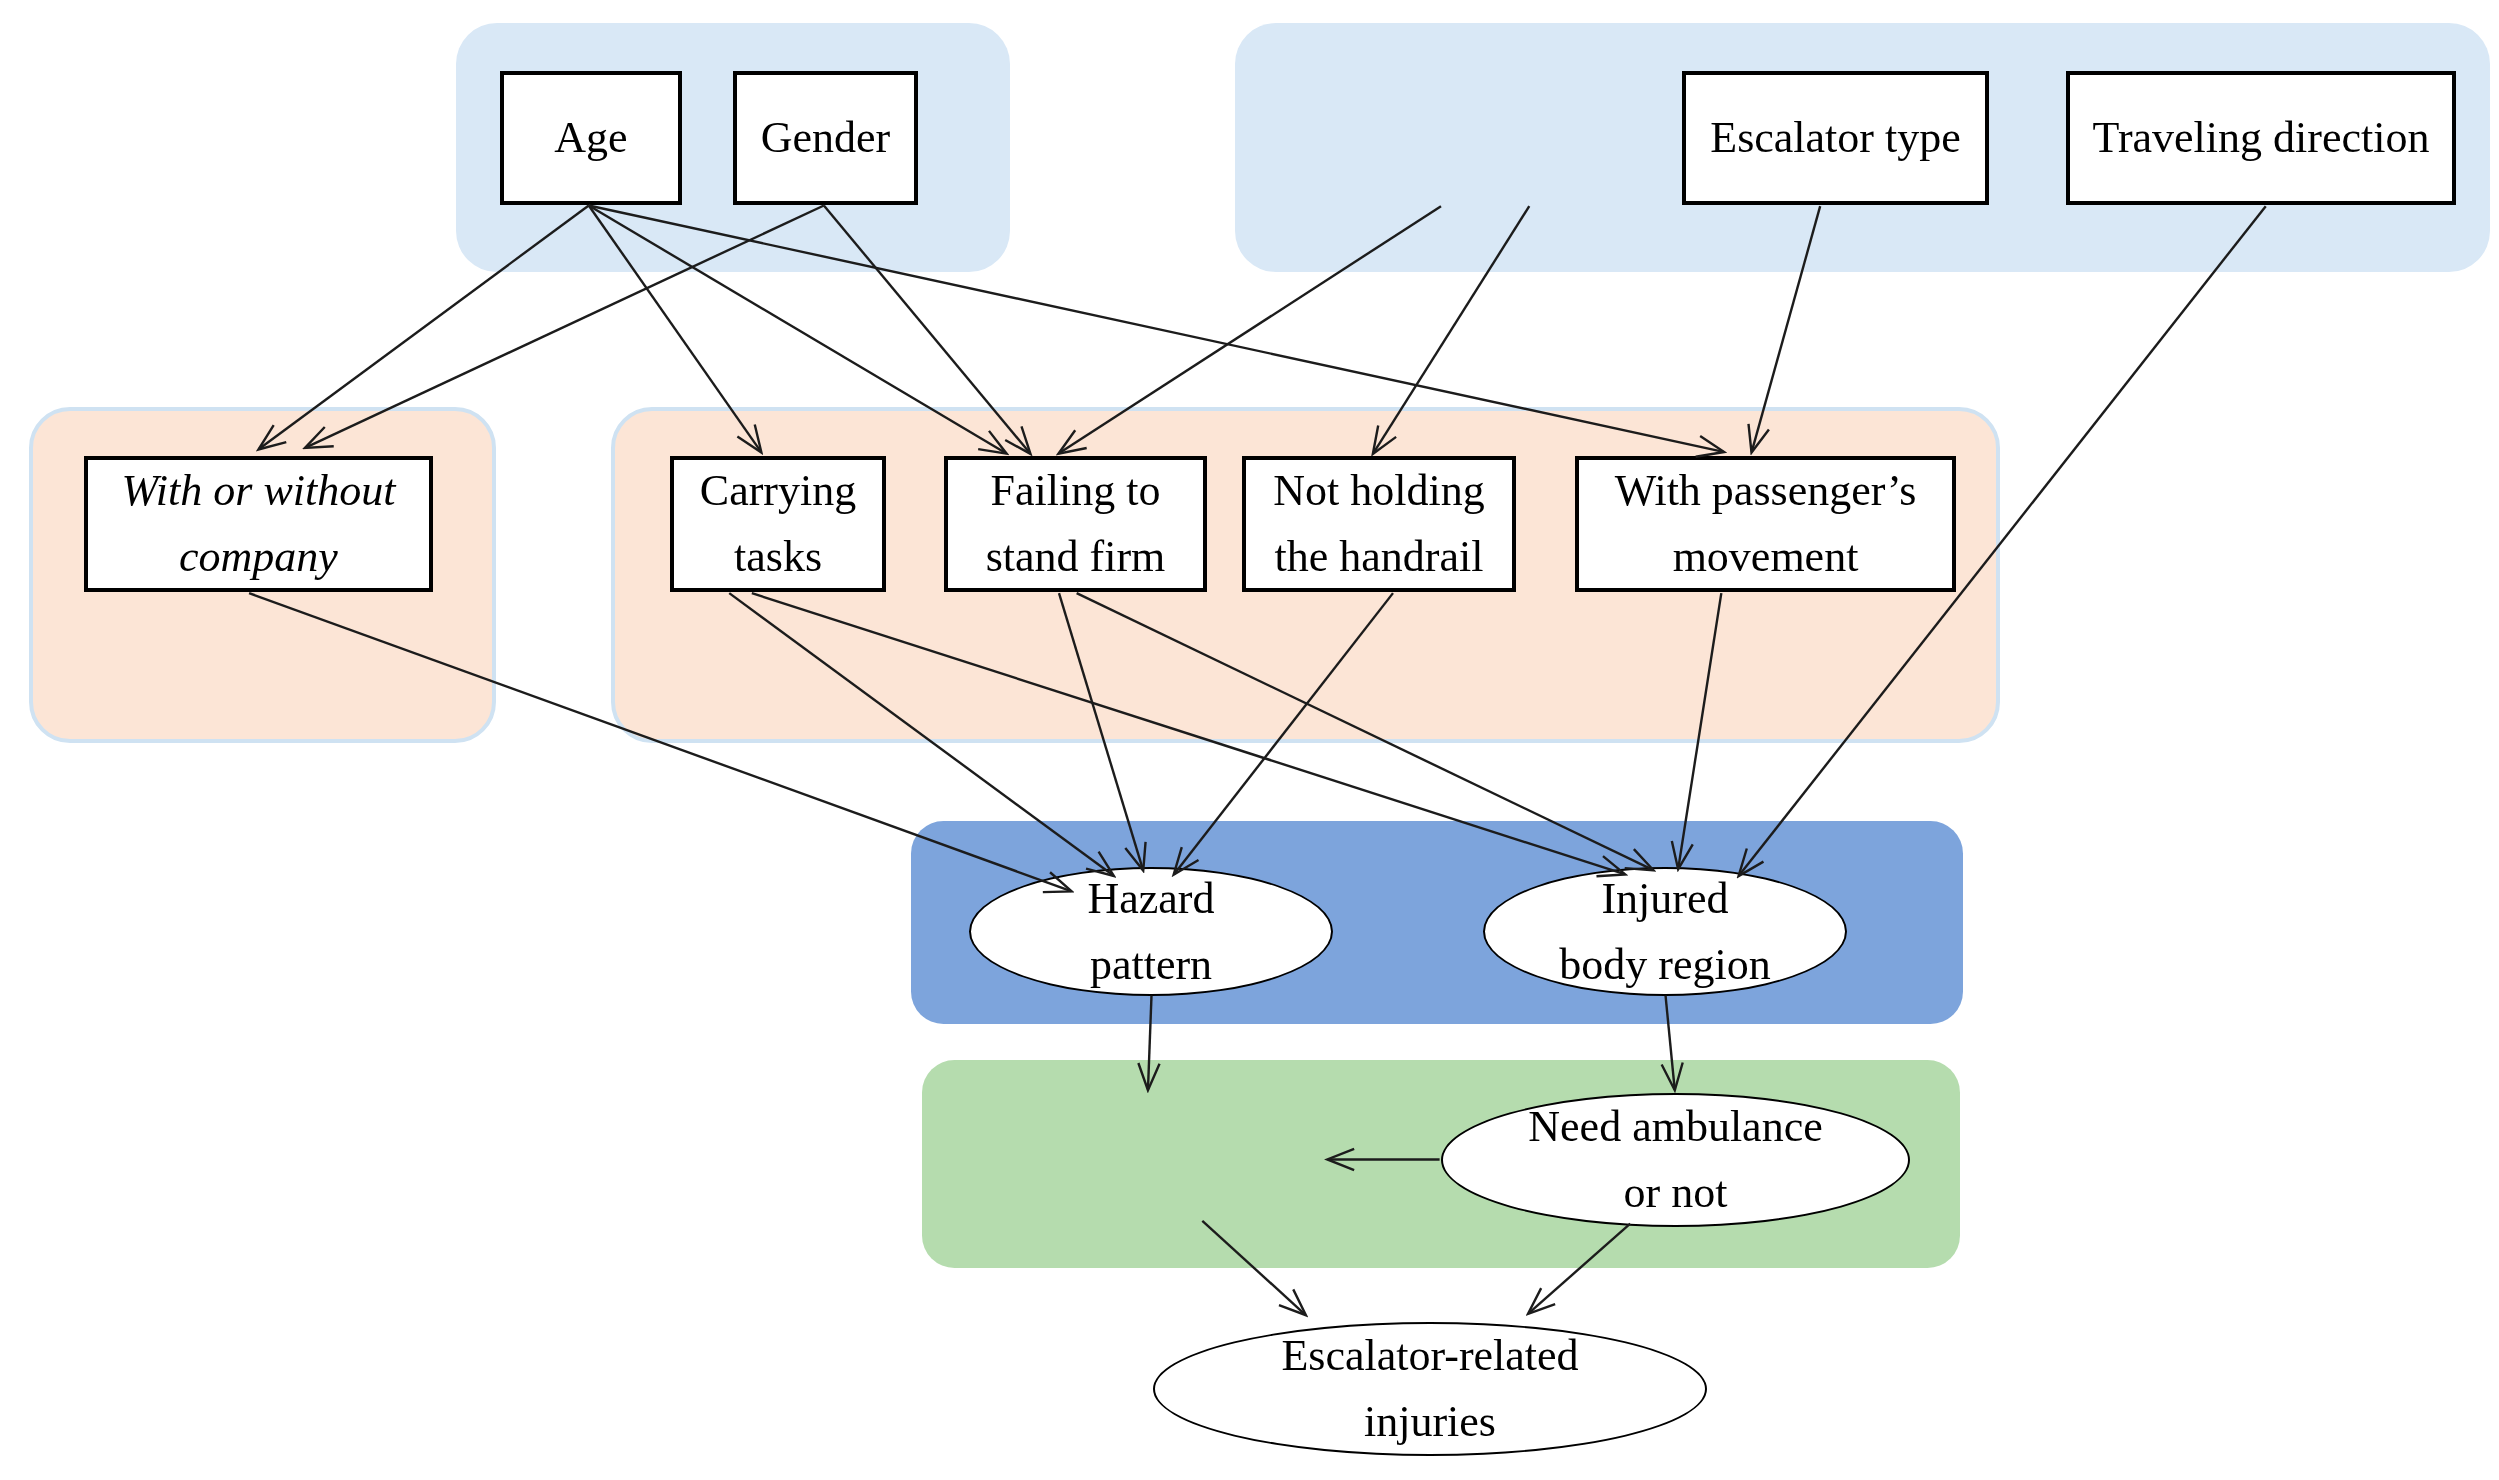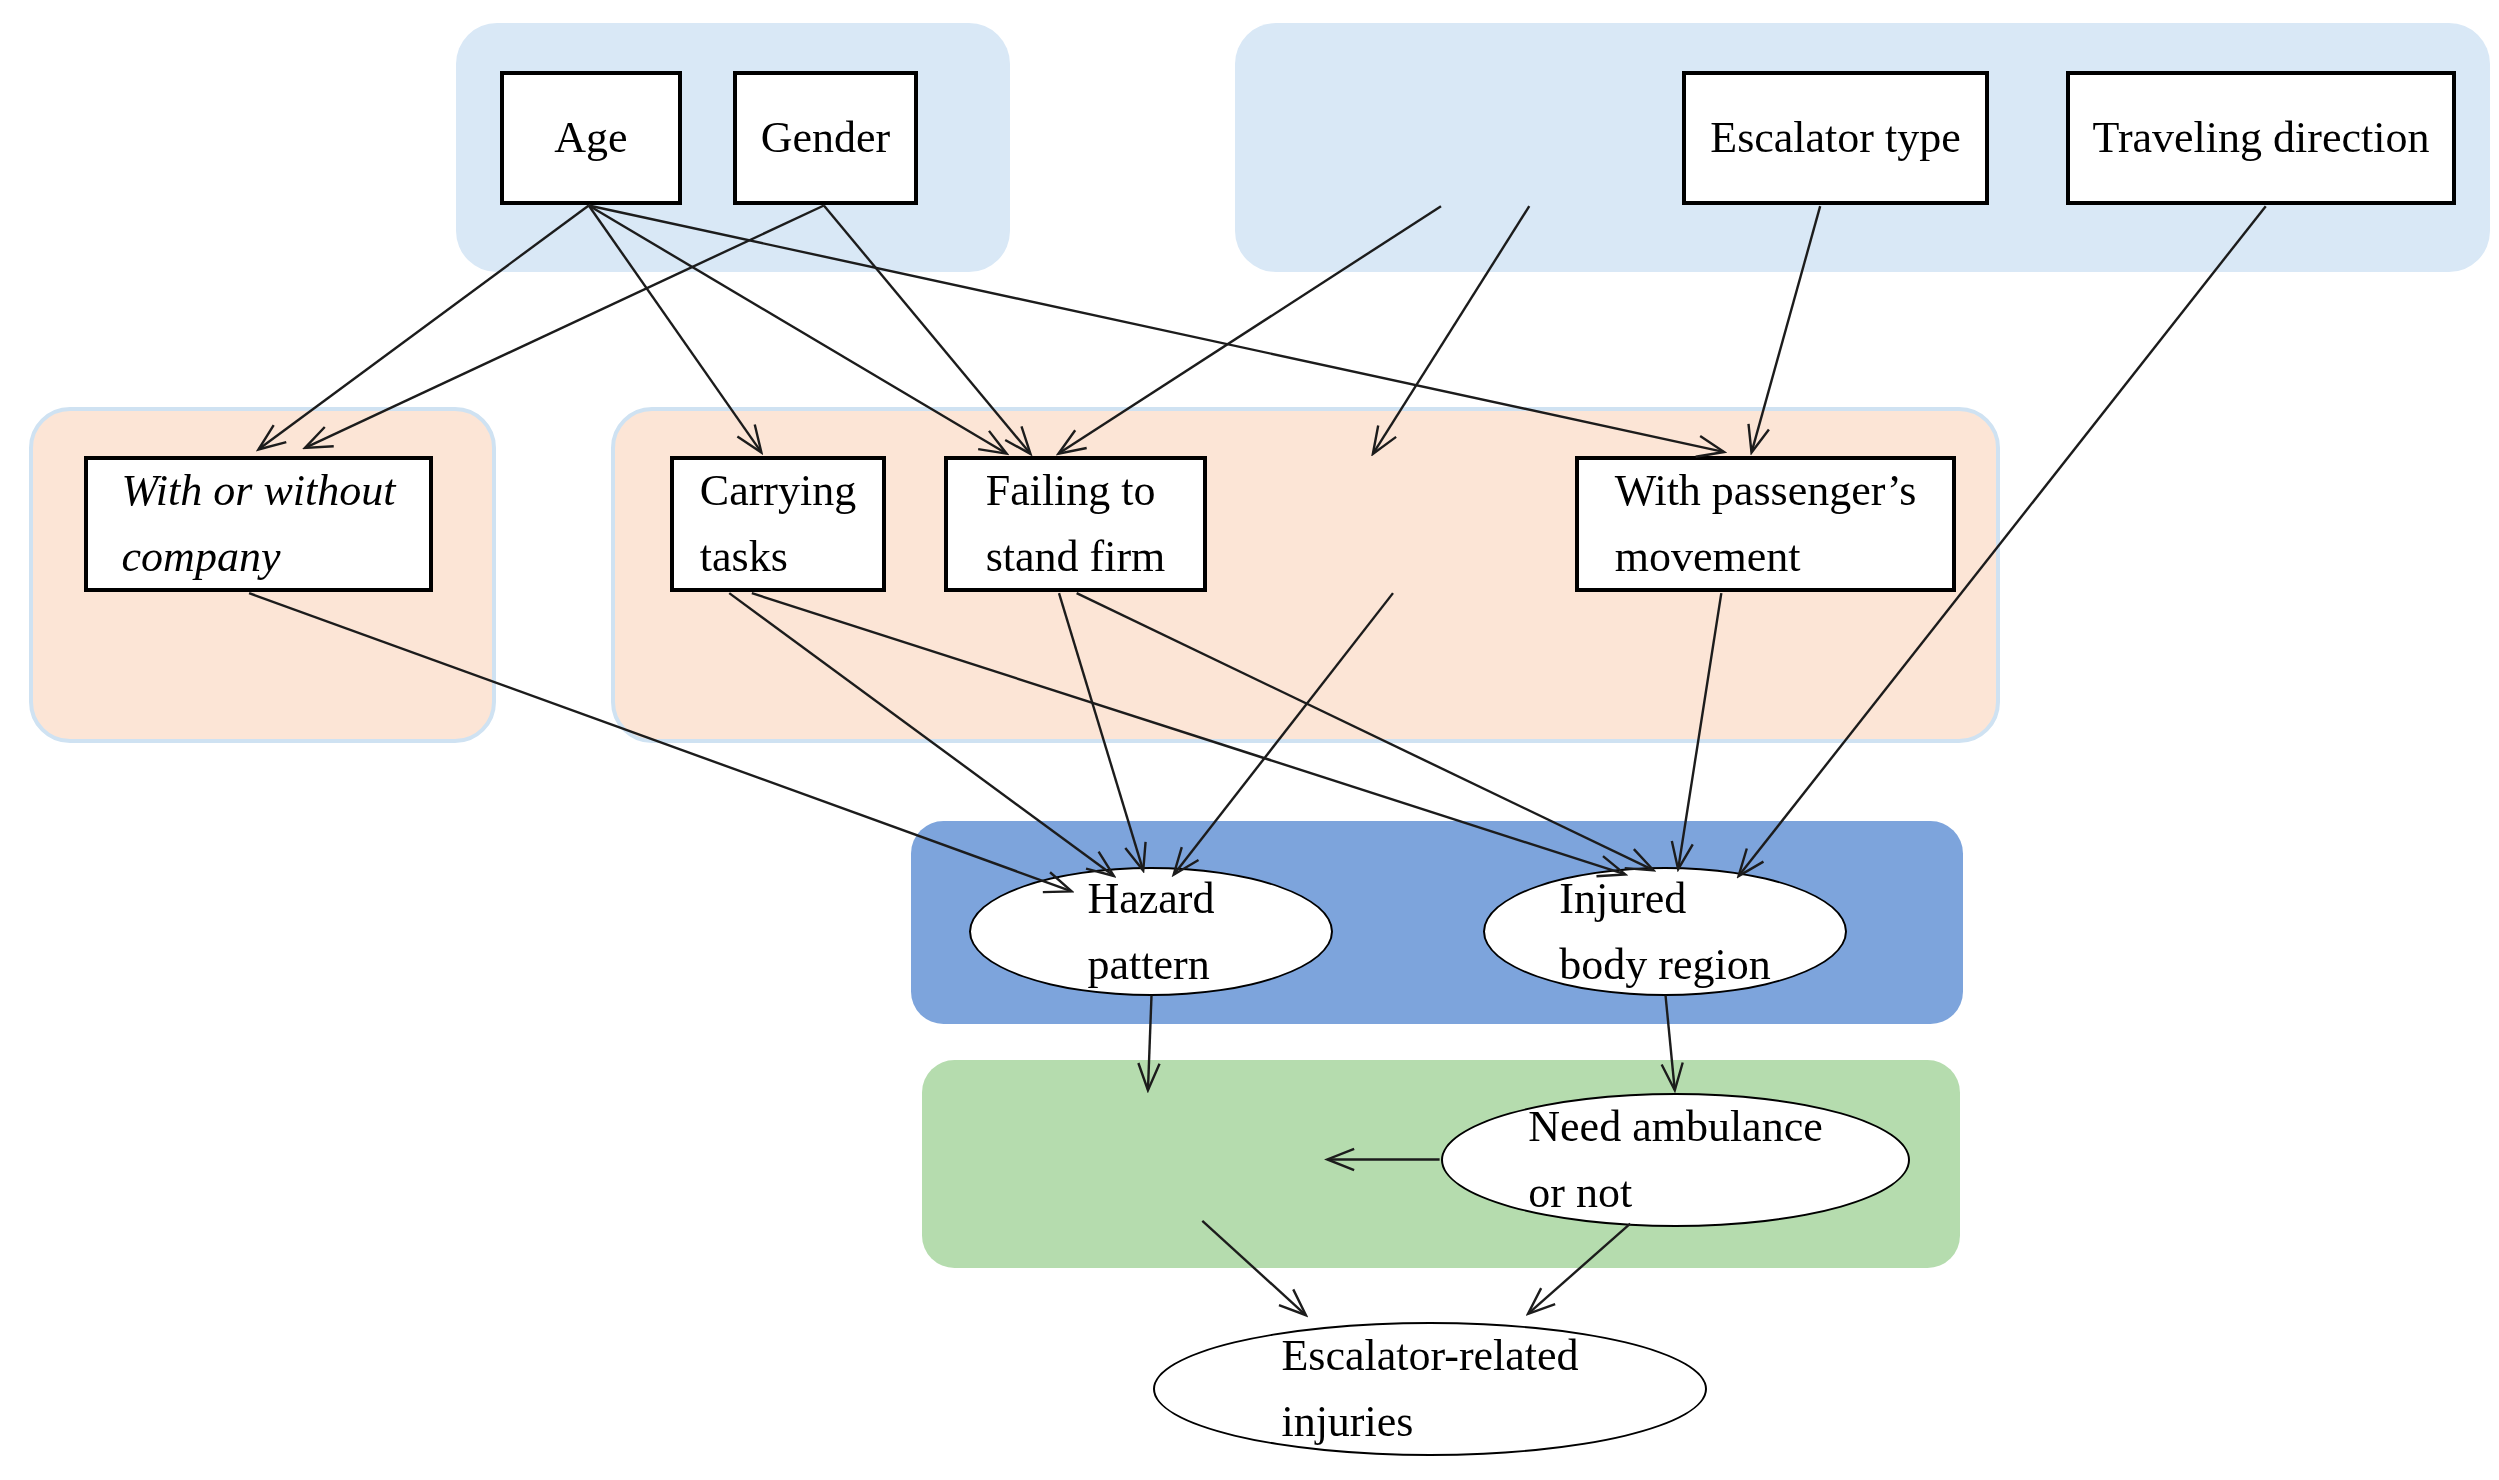--- a/index.html
+++ b/index.html
@@ -13,21 +13,21 @@
   .group{position:absolute;border-radius:41px;}
   .group.blue-light{background:var(--group_blue_light);}
   .group.peach{background:var(--group_peach);border:4.2px solid var(--peach_outline);}
   .group.band-blue{background:var(--band_blue);border-radius:32.5px;}
   .group.band-green{background:var(--band_green);border-radius:32.5px;}
   #edges{position:absolute;left:0;top:0;z-index:3;pointer-events:none;}
   .node{
     position:absolute;z-index:2;
     display:flex;align-items:center;justify-content:center;
     background:var(--node_fill);
-    text-align:left;
+    text-align:center;
     font-size:44px;line-height:1.5;
     box-sizing:border-box;
   }
   .node span{white-space:pre-line;}
   .node.box{border:4.2px solid var(--node_border);}
   .node.ellipse{border:2.8px solid var(--node_border);border-radius:50%;}
 </style>
 </head>
 <body>
 
@@ -90,20 +90,24 @@
 company</span>
     </div>
   <div class="node box" style="left:650px;top:456px;width:216px;height:136px;margin-left:20px;">
        <span>Carrying
 tasks</span>
     </div>
   <div class="node box" style="left:944px;top:456px;width:263px;height:136px;">
        <span>Failing to
 stand firm</span>
     </div>
+  <div class="node box" style="left:1242px;top:456px;width:274px;height:136px;">
+       <span>Not holding
+the handrail</span>
+    </div>
   <div class="node box" style="left:1575px;top:456px;width:381px;height:136px;">
        <span>With passenger’s
 movement</span>
     </div>
 
   <div class="node ellipse" style="left:969px;top:867px;width:364px;height:129px;">
        <span>Hazard
 pattern</span>
     </div>
   <div class="node ellipse" style="left:1483px;top:867px;width:364px;height:129px;">

